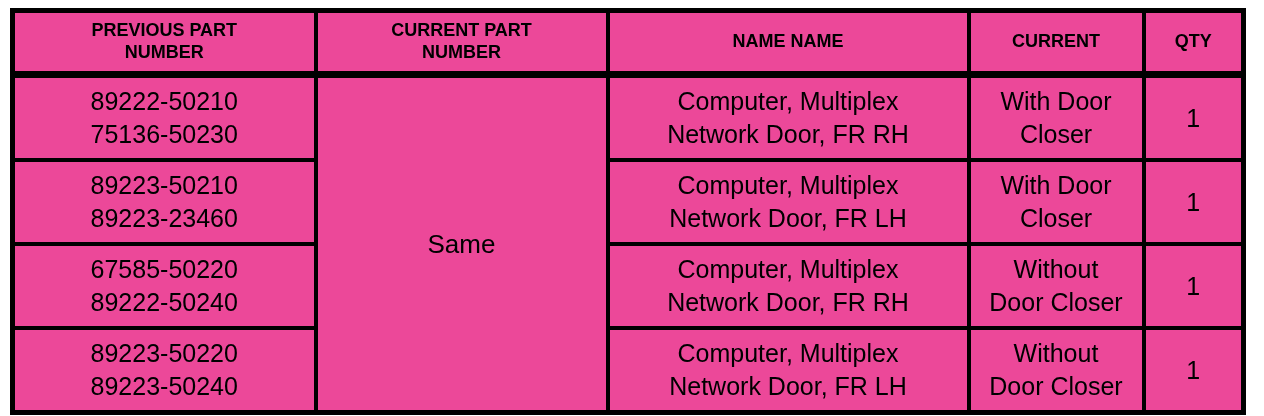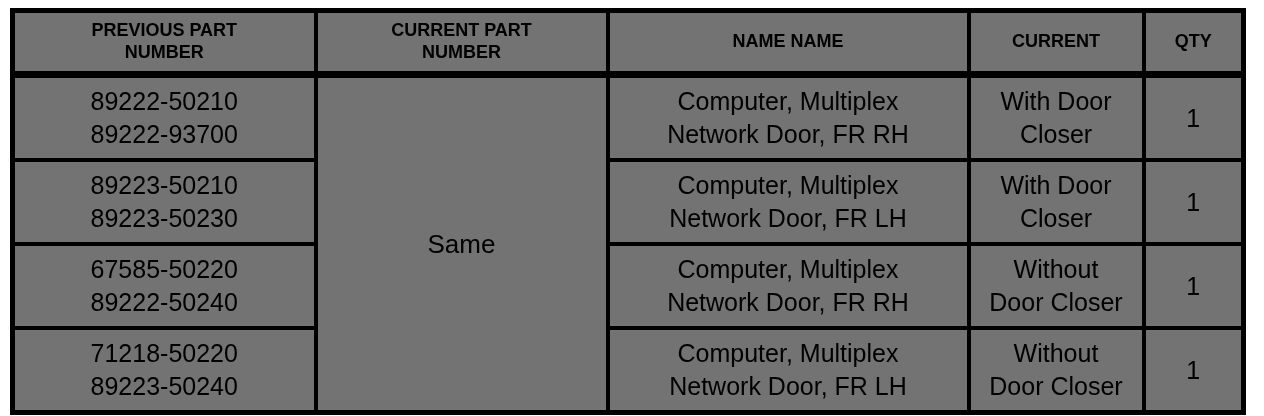--- a/index.html
+++ b/index.html
@@ -16,21 +16,21 @@
   }
   table.parts-table {
     position: absolute;
     left: 10px;
     top: 8px;
     width: 1231px;
     height: 400px;
     border-collapse: collapse;
     table-layout: fixed;
     border: 5px solid #000000;
-    background: #737373;
+    background: #ec4899;
   }
   .parts-table th,
   .parts-table td {
     border: 4px solid #000000;
     text-align: center;
     vertical-align: middle;
     white-space: pre-line;   
     padding: 0 4px;
     overflow: hidden;
   }
@@ -69,48 +69,48 @@
       <th>CURRENT PART
 NUMBER</th>
       <th>NAME NAME</th>
       <th>CURRENT</th>
       <th>QTY</th>
     </tr>
   </thead>
   <tbody>
     <tr>
       <td>89222-50210
-89222-93700</td>
+75136-50230</td>
       <td class="current-merged" rowspan="4">Same</td>
       <td>Computer, Multiplex
 Network Door, FR RH</td>
       <td>With Door
 Closer</td>
       <td>1</td>
     </tr>
     <tr>
       <td>89223-50210
-89223-50230</td>
+89223-23460</td>
       <td>Computer, Multiplex
 Network Door, FR LH</td>
       <td>With Door
 Closer</td>
       <td>1</td>
     </tr>
     <tr>
       <td>67585-50220
 89222-50240</td>
       <td>Computer, Multiplex
 Network Door, FR RH</td>
       <td>Without
 Door Closer</td>
       <td>1</td>
     </tr>
     <tr>
-      <td>71218-50220
+      <td>89223-50220
 89223-50240</td>
       <td>Computer, Multiplex
 Network Door, FR LH</td>
       <td>Without
 Door Closer</td>
       <td>1</td>
     </tr>
   </tbody>
 </table>
 

